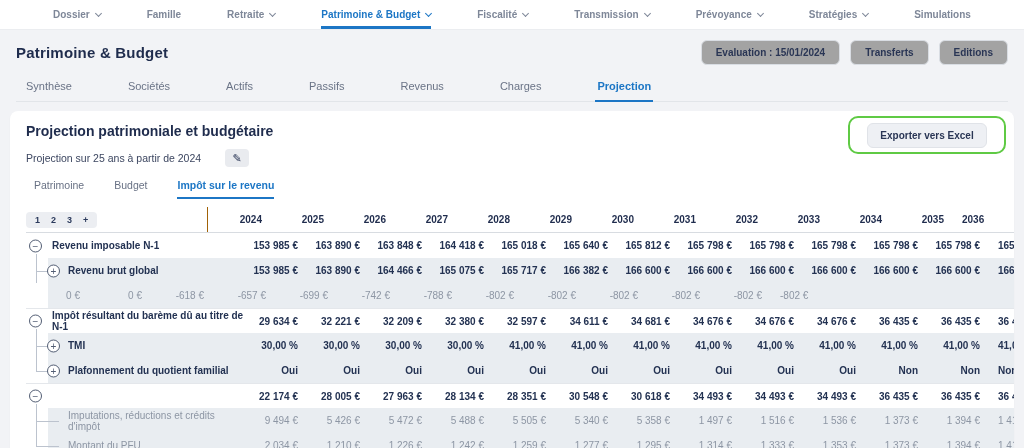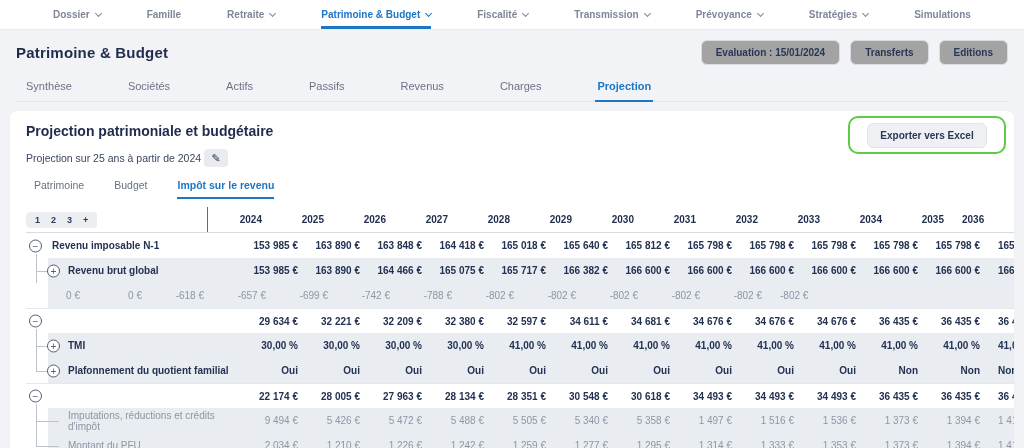--- a/index.html
+++ b/index.html
@@ -30,21 +30,21 @@
 
   
   .card { position:relative; background:#fff; margin:9px 10px 0 10px; border-radius:8px;
     padding:12px 0 0 16px; height:360px; overflow:hidden; box-shadow:0 1px 2px rgba(30,40,70,.04); }
   .card-title { font-size:14px; font-weight:700; color:#1f2c4d; }
   .export-wrap { position:absolute; top:5px; right:8px; width:158px; height:38px;
     border:2px solid #5fca44; border-radius:10px; display:flex; align-items:center; justify-content:center; }
   .export-btn { background:#eef0f4; border:1px solid #e0e3e8; border-radius:6px; font-size:10px;
     font-weight:700; color:#2a3655; padding:6px 12px; cursor:pointer;
     font-family:"Liberation Sans","DejaVu Sans",sans-serif; }
-  .subtitle-row { display:flex; align-items:center; gap:3px; margin-top:10px; }
+  .subtitle-row { display:flex; align-items:center; gap:24px; margin-top:10px; }
   .subtitle { font-size:10.5px; color:#3c4precision660; color:#3c4660; }
   .edit-btn { background:#e9ebef; border:none; border-radius:4px; width:24px; height:18px;
     font-size:11px; color:#2a3655; cursor:pointer; line-height:16px; }
   .subtabs { display:flex; gap:30px; margin-top:12px; padding-left:8px; }
   .subtab { font-size:10.5px; color:#68718...4; color:#687184; padding-bottom:6px;
     border-bottom:2px solid transparent; cursor:pointer; }
   .subtab.active { color:#1c76c5; font-weight:600; border-bottom-color:#1c76c5; }
 
   
   .table { margin-top:8px; width:988px; font-size:10px; }
@@ -247,20 +247,21 @@
             <div class="vcell">-802 €</div>
             <div class="vcell">-802 €</div>
             <div class="vcell">-802 €</div>
             <div class="vcell">-802 €</div>
           </div>
         </div>
         <div class="trow parent sep">
           <div class="lbl">
             <span class="node-icon">−</span>
             <span class="vline from-icon"></span>
+            <span class="txt">Impôt résultant du barème dû au titre de N-1</span>
           </div>
           <div class="vals">
             <div class="vcell">29 634 €</div>
             <div class="vcell">32 221 €</div>
             <div class="vcell">32 209 €</div>
             <div class="vcell">32 380 €</div>
             <div class="vcell">32 597 €</div>
             <div class="vcell">34 611 €</div>
             <div class="vcell">34 681 €</div>
             <div class="vcell">34 676 €</div>

